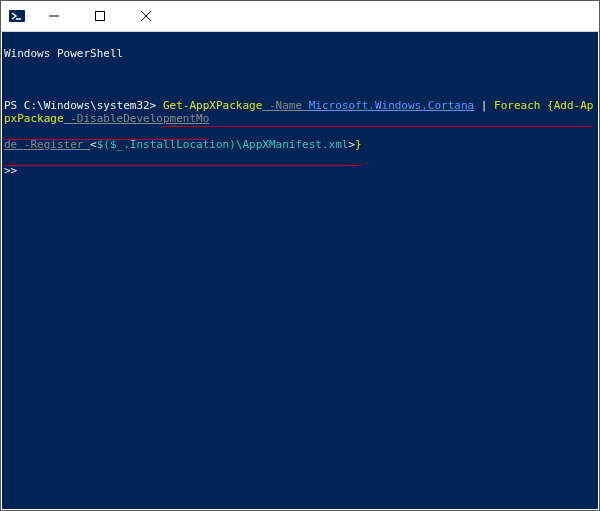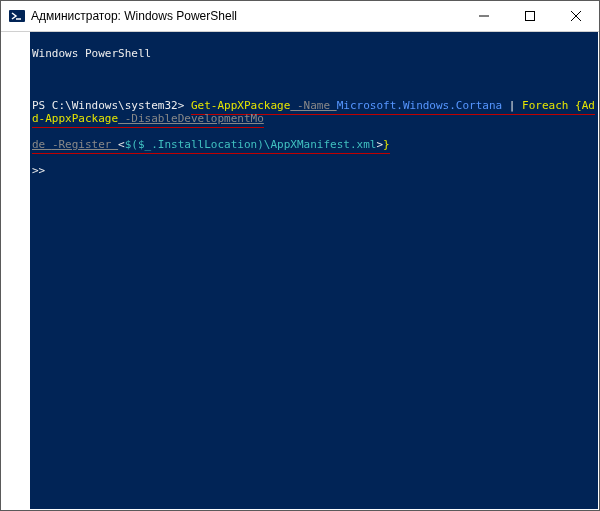--- a/index.html
+++ b/index.html
@@ -65,52 +65,50 @@
     background: #012456;
     color: #cccccc;
     font-family: Consolas, "Lucida Console", monospace;
     font-size: 11px;
     line-height: 13px;
     padding: 2px 2px;
     box-sizing: border-box;
     overflow: hidden;
     white-space: pre-wrap;
     word-break: break-all;
-    margin-left: 28px;
   }
   .line { display: block; }
   .tok-white  { color: #eeeeee; }
   .tok-gray   { color: #888888; text-decoration: underline; }
   .tok-yellow { color: #e5e500; }
-  .tok-blue   { color: #5696ff; }
+  .tok-blue   { color: #5696ff; text-decoration: underline; }
   .tok-cyan   { color: #40c0c0; }
 
   
   .squiggle {
     background-image: linear-gradient(#c00000, #c00000);
     background-size: 100% 1px;
     background-repeat: no-repeat;
     background-position: 0 100%;
-    padding-bottom: 3px;
+    padding-bottom: 15px;
   }
 </style>
 </head>
 <body>
 
 <div class="window">
 
   <div class="titlebar">
     <span class="app-icon">
       <svg width="16" height="16" viewBox="0 0 16 16">
         <rect x="0" y="2" width="16" height="12" rx="1" fill="#012456"></rect>
         <path d="M3 5 L7 8 L3 11" stroke="#fff" stroke-width="1.5" fill="none"></path>
         <line x1="7" y1="11" x2="12" y2="11" stroke="#fff" stroke-width="1.5"></line>
       </svg>
     </span>
-    <span class="title-text">Администратор: Windows PowerShell</span>
     <div class="win-controls">
       <div class="win-btn">
         <svg width="10" height="10" viewBox="0 0 10 10">
             <line x1="0" y1="5" x2="10" y2="5" stroke="currentColor" stroke-width="1"></line>
           </svg>
       </div>
       <div class="win-btn">
         <svg width="10" height="10" viewBox="0 0 10 10">
             <rect x="0.5" y="0.5" width="9" height="9" fill="none" stroke="currentColor" stroke-width="1"></rect>
           </svg>

